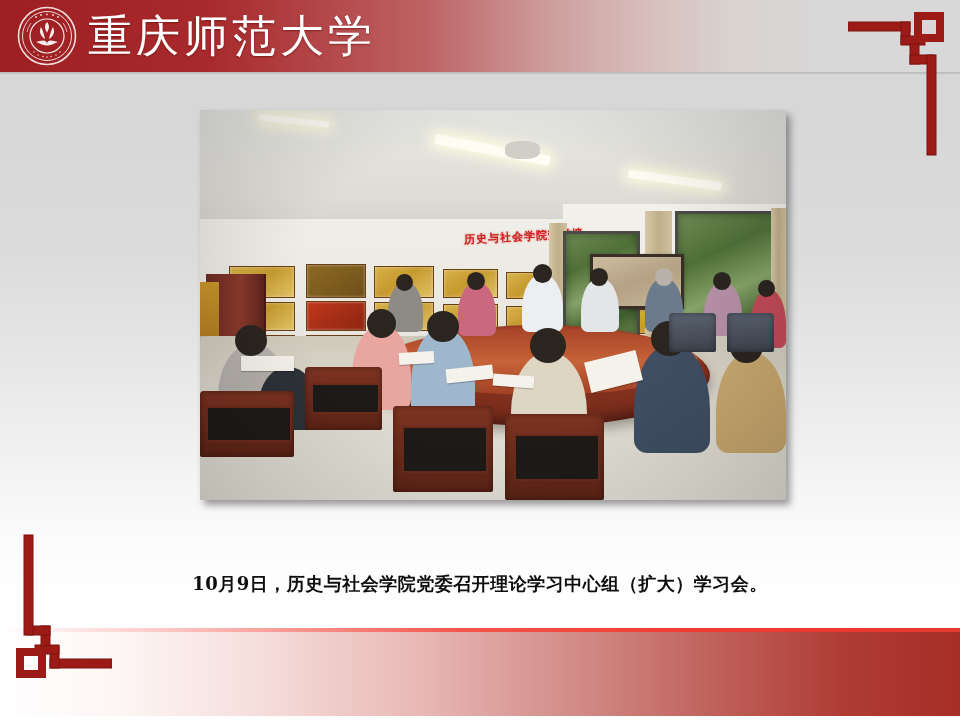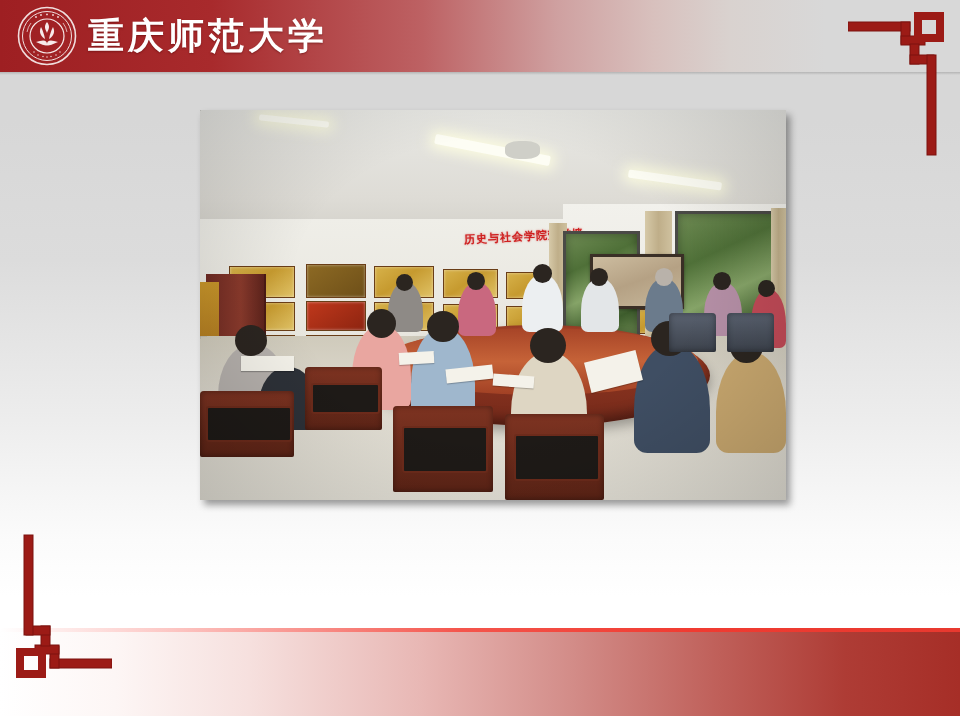--- a/index.html
+++ b/index.html
@@ -57,22 +57,22 @@
   }
 
   
   .wordmark {
     position: absolute;
     left: 88px; top: 4px;
     height: 64px;
     display: flex;
     align-items: center;
     color: #ffffff;
-    font-size: 36px;
-    font-weight: bold;
+    font-size: 44px;
+    font-weight: normal;
     letter-spacing: 4px;
     font-family: "DejaVu Serif", "Liberation Serif", serif;
     text-shadow: 0 1px 2px rgba(90,10,10,0.55);
     white-space: nowrap;
   }
 
   
   .ornament {
     position: absolute;
   }
@@ -480,20 +480,21 @@
       <div class="chair" style="left:52%; top:78%; width:17%; height:22%;"></div>
       <div class="chair-seat" style="left:53.5%;top:83%;width:14%; height:11%;"></div>
 
       <div class="chair" style="left:80%; top:52%; width:8%;  height:10%; background:linear-gradient(to bottom,#5a6270,#3d434d);"></div>
       <div class="chair" style="left:90%; top:52%; width:8%;  height:10%; background:linear-gradient(to bottom,#5a6270,#3d434d);"></div>
 
       <div class="ph-vignette"></div>
     </div>
   </div>
 
+  <div class="caption">10月9日，历史与社会学院党委召开理论学习中心组（扩大）学习会。</div>
 
   <div class="bottom-line"></div>
   <div class="bottom-band"></div>
   <div class="bottom-edge"></div>
 
   <div class="ornament ornament-bl">
     <svg width="100" height="155" viewBox="0 0 100 155" aria-hidden="true">
       <g transform="translate(100,155) rotate(180)">
         <g fill="#9c1b16" stroke="#7d120e" stroke-width="1">
           <rect x="0" y="14" width="62" height="9"></rect>

